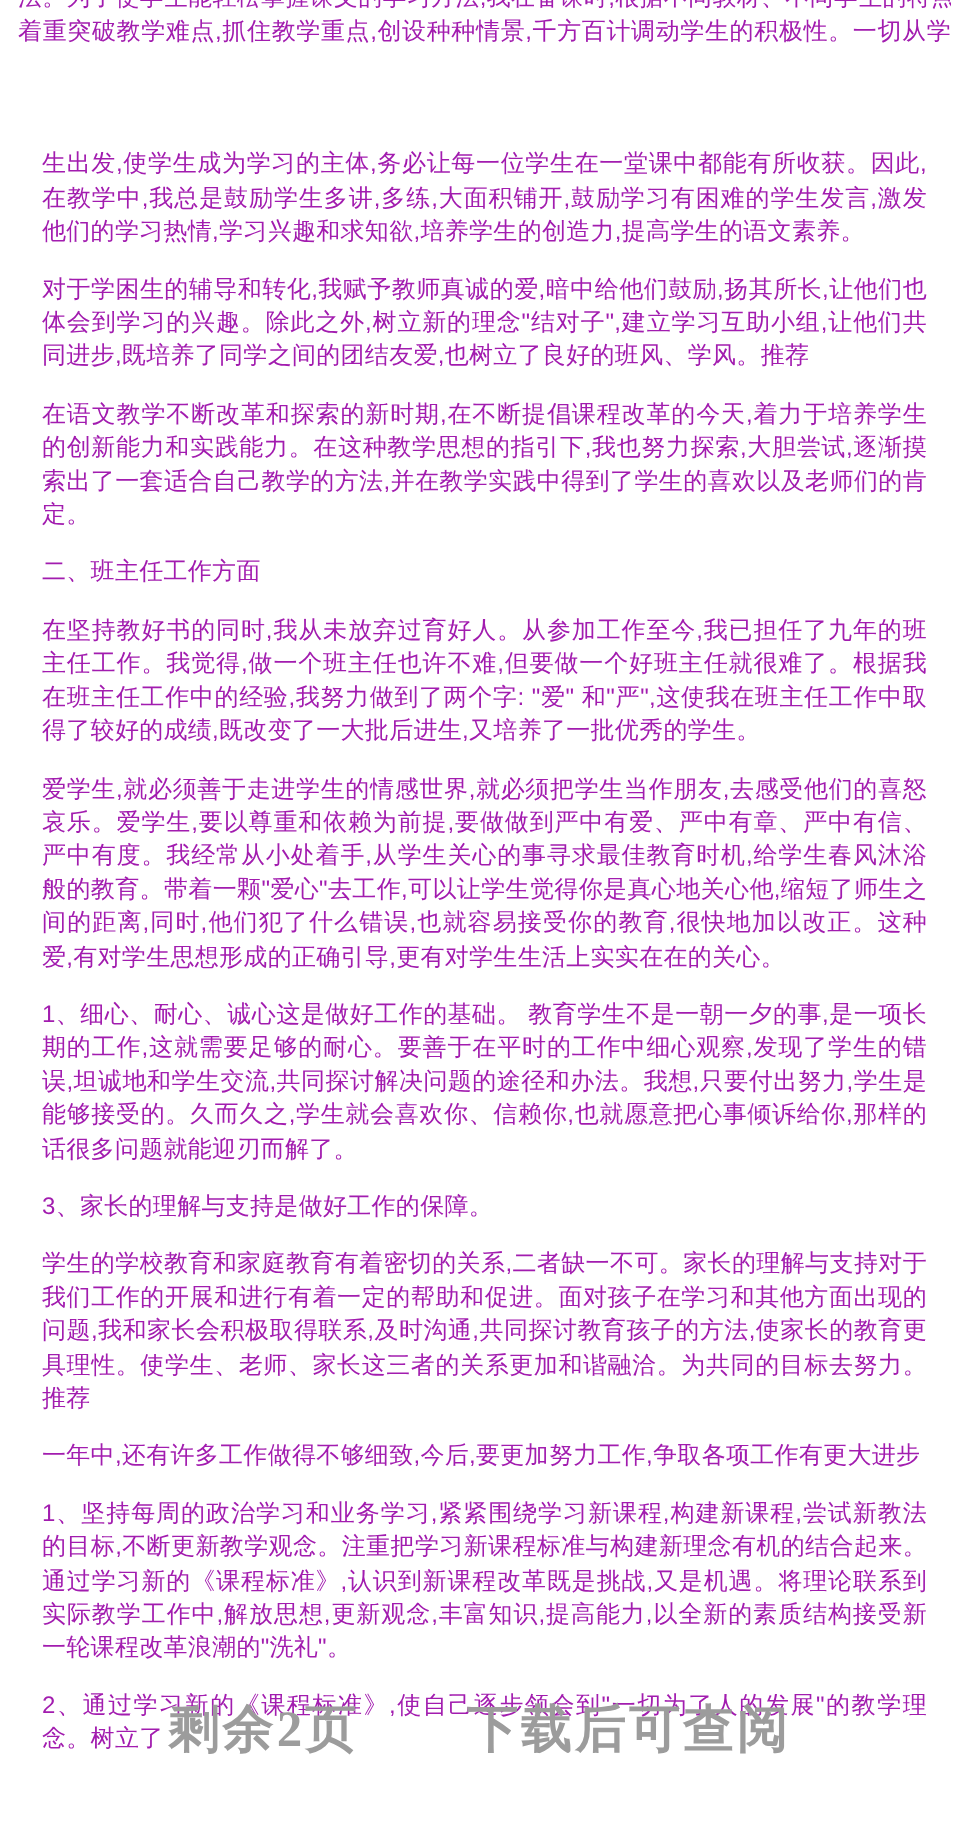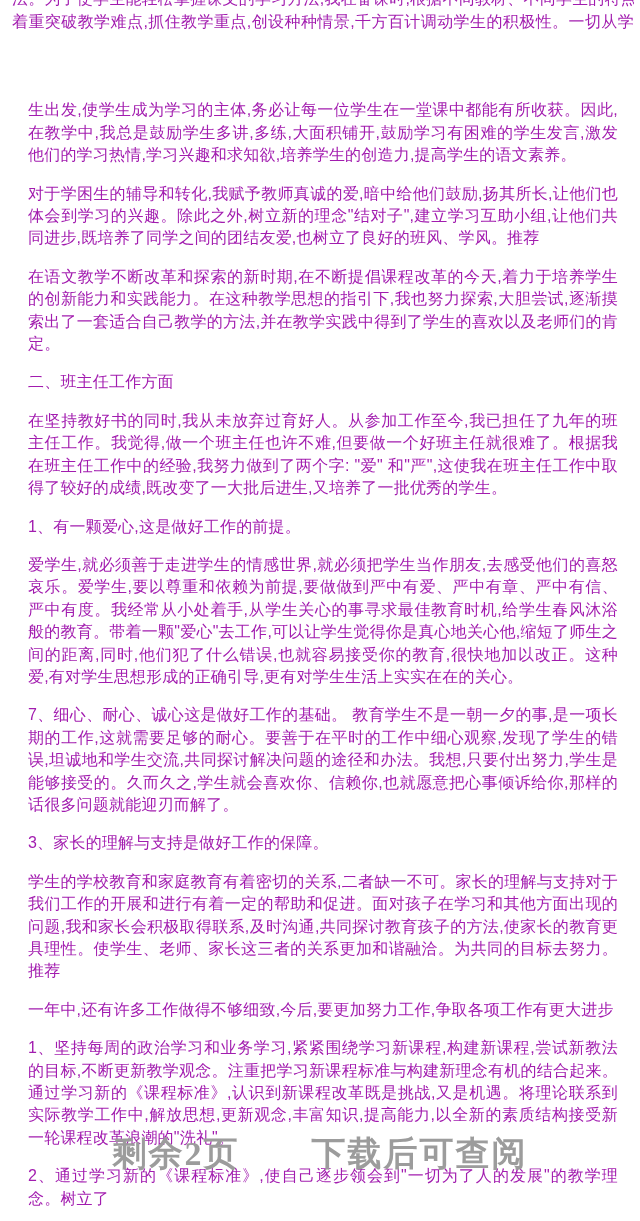--- a/index.html
+++ b/index.html
@@ -79,23 +79,22 @@
   </div>
 
   <div class="page-gap"></div>
 
   <div id="doc-body">
       <p class="para">生出发,使学生成为学习的主体,务必让每一位学生在一堂课中都能有所收获。因此,在教学中,我总是鼓励学生多讲,多练,大面积铺开,鼓励学习有困难的学生发言,激发他们的学习热情,学习兴趣和求知欲,培养学生的创造力,提高学生的语文素养。</p>
       <p class="para">对于学困生的辅导和转化,我赋予教师真诚的爱,暗中给他们鼓励,扬其所长,让他们也体会到学习的兴趣。除此之外,树立新的理念"结对子",建立学习互助小组,让他们共同进步,既培养了同学之间的团结友爱,也树立了良好的班风、学风。推荐</p>
       <p class="para">在语文教学不断改革和探索的新时期,在不断提倡课程改革的今天,着力于培养学生的创新能力和实践能力。在这种教学思想的指引下,我也努力探索,大胆尝试,逐渐摸索出了一套适合自己教学的方法,并在教学实践中得到了学生的喜欢以及老师们的肯定。</p>
       <p class="para">二、班主任工作方面</p>
       <p class="para">在坚持教好书的同时,我从未放弃过育好人。从参加工作至今,我已担任了九年的班主任工作。我觉得,做一个班主任也许不难,但要做一个好班主任就很难了。根据我在班主任工作中的经验,我努力做到了两个字: "爱" 和"严",这使我在班主任工作中取得了较好的成绩,既改变了一大批后进生,又培养了一批优秀的学生。</p>
-      <p class="para">1、有一颗爱心,这是做好工作的前提。</p>
       <p class="para">爱学生,就必须善于走进学生的情感世界,就必须把学生当作朋友,去感受他们的喜怒哀乐。爱学生,要以尊重和依赖为前提,要做做到严中有爱、严中有章、严中有信、严中有度。我经常从小处着手,从学生关心的事寻求最佳教育时机,给学生春风沐浴般的教育。带着一颗"爱心"去工作,可以让学生觉得你是真心地关心他,缩短了师生之间的距离,同时,他们犯了什么错误,也就容易接受你的教育,很快地加以改正。这种爱,有对学生思想形成的正确引导,更有对学生生活上实实在在的关心。</p>
-      <p class="para">7、细心、耐心、诚心这是做好工作的基础。 教育学生不是一朝一夕的事,是一项长期的工作,这就需要足够的耐心。要善于在平时的工作中细心观察,发现了学生的错误,坦诚地和学生交流,共同探讨解决问题的途径和办法。我想,只要付出努力,学生是能够接受的。久而久之,学生就会喜欢你、信赖你,也就愿意把心事倾诉给你,那样的话很多问题就能迎刃而解了。</p>
+      <p class="para">1、细心、耐心、诚心这是做好工作的基础。 教育学生不是一朝一夕的事,是一项长期的工作,这就需要足够的耐心。要善于在平时的工作中细心观察,发现了学生的错误,坦诚地和学生交流,共同探讨解决问题的途径和办法。我想,只要付出努力,学生是能够接受的。久而久之,学生就会喜欢你、信赖你,也就愿意把心事倾诉给你,那样的话很多问题就能迎刃而解了。</p>
       <p class="para">3、家长的理解与支持是做好工作的保障。</p>
       <p class="para">学生的学校教育和家庭教育有着密切的关系,二者缺一不可。家长的理解与支持对于我们工作的开展和进行有着一定的帮助和促进。面对孩子在学习和其他方面出现的问题,我和家长会积极取得联系,及时沟通,共同探讨教育孩子的方法,使家长的教育更具理性。使学生、老师、家长这三者的关系更加和谐融洽。为共同的目标去努力。推荐</p>
       <p class="para">一年中,还有许多工作做得不够细致,今后,要更加努力工作,争取各项工作有更大进步</p>
       <p class="para">1、坚持每周的政治学习和业务学习,紧紧围绕学习新课程,构建新课程,尝试新教法的目标,不断更新教学观念。注重把学习新课程标准与构建新理念有机的结合起来。通过学习新的《课程标准》,认识到新课程改革既是挑战,又是机遇。将理论联系到实际教学工作中,解放思想,更新观念,丰富知识,提高能力,以全新的素质结构接受新一轮课程改革浪潮的"洗礼"。</p>
       <p class="para">2、通过学习新的《课程标准》,使自己逐步领会到"一切为了人的发展"的教学理念。树立了</p>
     </div>
 
 </div>
 
 <div class="footer" style="color: rgb(156, 156, 156);">

